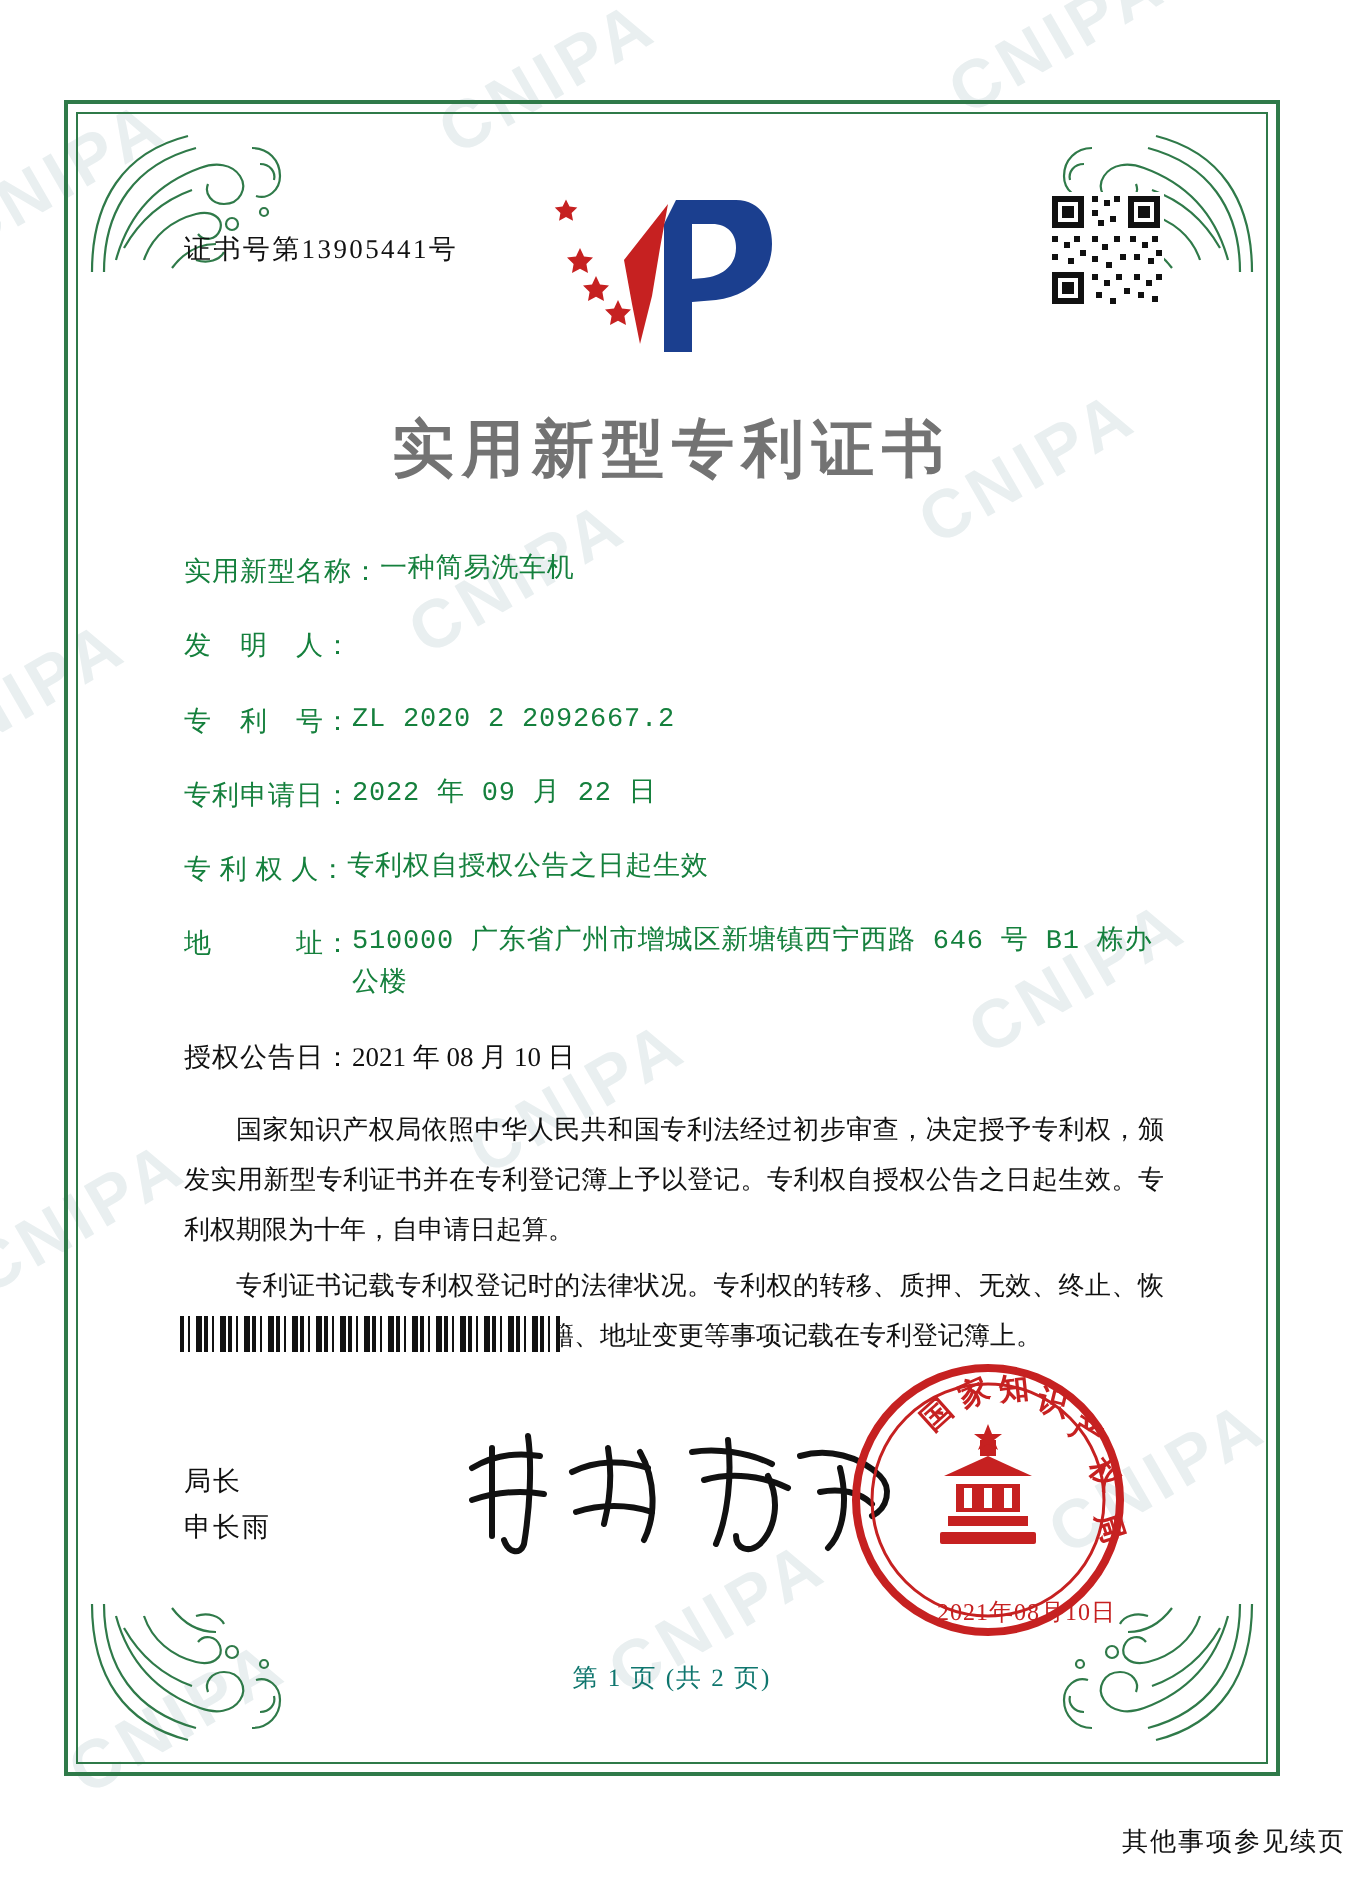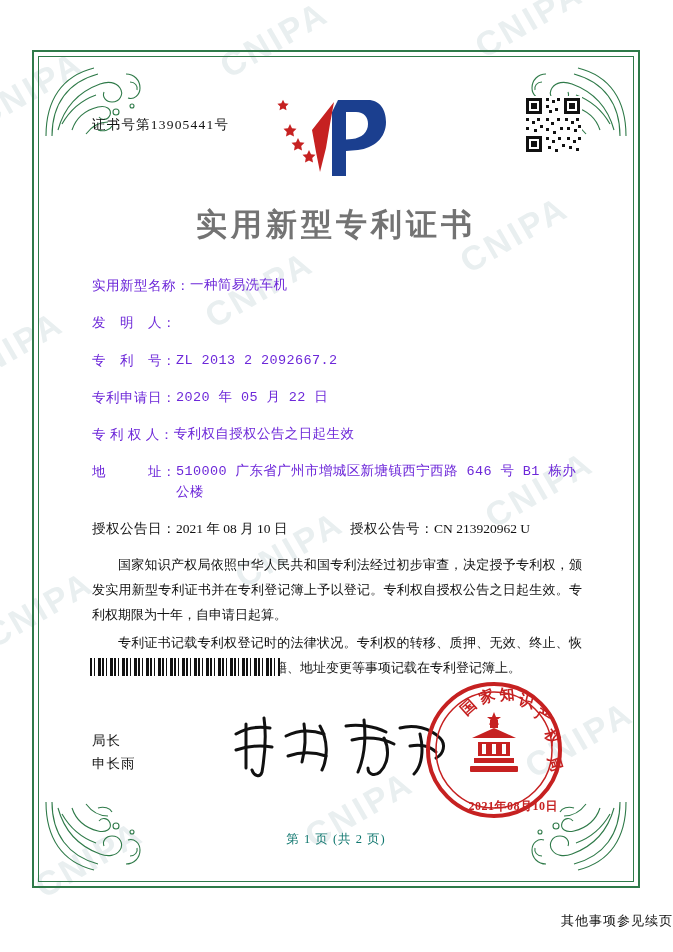--- a/index.html
+++ b/index.html
@@ -132,21 +132,21 @@
   .fields {
     padding-left: 8px;
     padding-right: 4px;
   }
   .field {
     display: flex;
     align-items: flex-start;
     font-size: 13.5px;
     line-height: 1.5;
     margin-bottom: 17px;
-    color: #6d28d9;
+    color: #15803d;
   }
   .field .lbl {
     flex: 0 0 auto;
     white-space: pre;
     letter-spacing: 0.5px;
   }
   .field .val {
     flex: 1 1 auto;
     letter-spacing: 0.4px;
     font-family: Liberation Mono, monospace;
@@ -231,21 +231,20 @@
   }
   .seal svg { width: 100%; height: 100%; display: block; }
   .seal-date {
     position: absolute;
     right: 30px;
     top: 140px;
     font-size: 12px;
     color: #c62121;
     letter-spacing: 0.5px;
     white-space: nowrap;
-    font-weight: bold;
   }
 
   .page-no {
     position: absolute;
     left: 0; right: 0;
     bottom: 0;
     text-align: center;
     font-size: 12.5px;
     letter-spacing: 1px;
     color: #0f766e;
@@ -422,43 +421,39 @@
     <div class="fields">
       <div class="field">
         <span class="lbl">实用新型名称：</span>
         <span class="val">一种简易洗车机</span>
       </div>
       <div class="field">
         <span class="lbl">发　明　人：</span>
       </div>
       <div class="field">
         <span class="lbl">专　利　号：</span>
-        <span class="val">ZL 2013 2 2092667.2</span>
+        <span class="val">ZL 2020 2 2092667.2</span>
       </div>
       <div class="field">
         <span class="lbl">专利申请日：</span>
-        <span class="val">2020 年 05 月 22 日</span>
+        <span class="val">2022 年 09 月 22 日</span>
       </div>
       <div class="field">
         <span class="lbl">专 利 权 人：</span>
         <span class="val">专利权自授权公告之日起生效</span>
       </div>
       <div class="field addr">
         <span class="lbl">地　　　址：</span>
         <span class="val">510000 广东省广州市增城区新塘镇西宁西路 646 号 B1 栋办公楼</span>
       </div>
 
       <div class="field-row-2">
         <div class="half first">
           <span class="lbl">授权公告日：</span>
           <span class="val">2021 年 08 月 10 日</span>
-        </div>
-        <div class="half">
-          <span class="lbl">授权公告号：</span>
-          <span class="val">CN 213920962 U</span>
         </div>
       </div>
     </div>
 
     <div class="paragraphs">
       <p>国家知识产权局依照中华人民共和国专利法经过初步审查，决定授予专利权，颁发实用新型专利证书并在专利登记簿上予以登记。专利权自授权公告之日起生效。专利权期限为十年，自申请日起算。</p>
       <p>专利证书记载专利权登记时的法律状况。专利权的转移、质押、无效、终止、恢复和专利权人的姓名或名称、国籍、地址变更等事项记载在专利登记簿上。</p>
     </div>
 
     <div class="footer-area">

